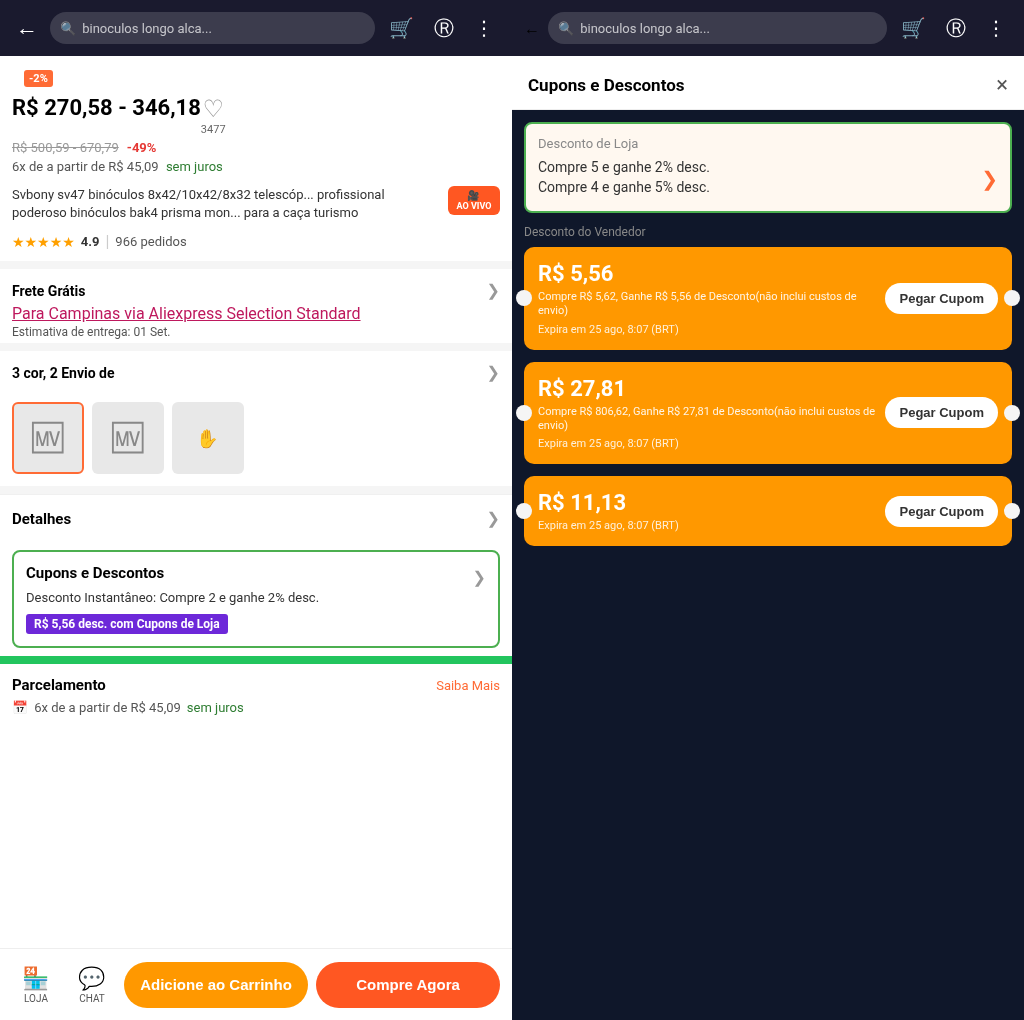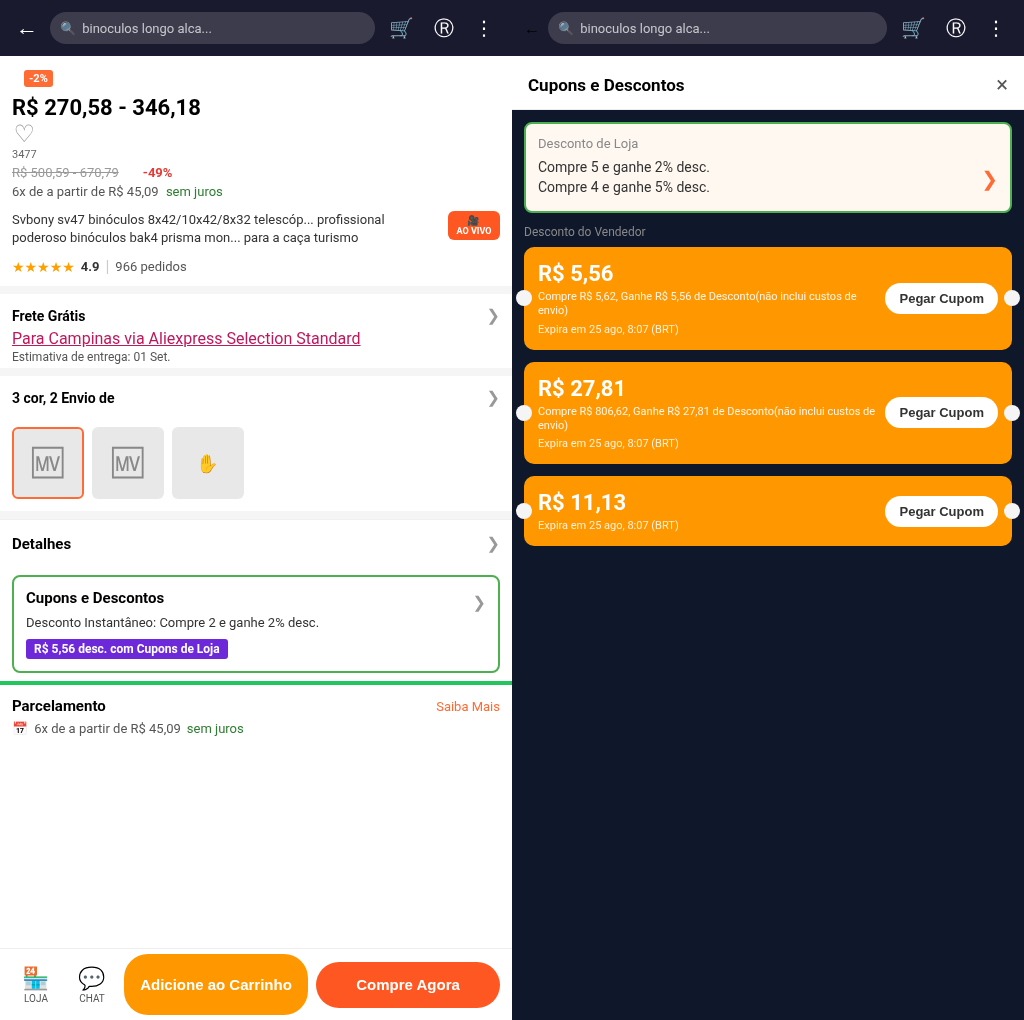--- a/index.html
+++ b/index.html
@@ -92,41 +92,40 @@
       border-radius: 3px;
       display: inline-block;
       margin: 8px 12px 4px;
     }
 
     .price-row {
       padding: 4px 12px 4px;
       display: flex;
       justify-content: flex-start;
       align-items: flex-start;
-      flex-direction: column;
     }
     .price-main {
       font-size: 22px;
       font-weight: bold;
       color: #000;
     }
     .wishlist-area {
       display: flex;
       flex-direction: column;
       align-items: center;
       font-size: 11px;
       color: #666;
     }
     .heart-icon { font-size: 24px; color: #999; }
 
     .price-old-row {
       padding: 0 12px 4px;
       display: flex;
       align-items: center;
-      gap: 24px;
+      gap: 8px;
     }
     .price-old {
       font-size: 13px;
       color: #999;
       text-decoration: line-through;
     }
     .discount-pct {
       font-size: 13px;
       color: #e53935;
       font-weight: bold;
@@ -234,21 +233,21 @@
     }
     .cupons-row {
       display: flex;
       justify-content: space-between;
       align-items: center;
     }
     .cupons-chevron { color: #999; font-size: 16px; }
 
     .parcelamento-section {
       padding: 12px 12px 6px;
-      border-top: 4px solid #22c55e;
+      border-top: 8px solid #22c55e;
     }
     .parcelamento-row {
       display: flex;
       justify-content: space-between;
       align-items: center;
       margin-bottom: 6px;
     }
     .parcelamento-title { font-size: 15px; font-weight: bold; color: #000; }
     .saiba-mais { color: #ff6b35; font-size: 13px; }
     .parcelamento-sub {
@@ -276,21 +275,21 @@
       flex-direction: column;
       align-items: center;
       justify-content: center;
       width: 48px;
       cursor: pointer;
     }
     .bottom-icon-btn .icon { font-size: 22px; color: #555; }
     .bottom-icon-btn .label { font-size: 10px; color: #555; margin-top: 2px; }
     .btn-add {
       flex: 1;
-      height: 61px;
+      height: 46px;
       background: #ff9800;
       color: #fff;
       border: none;
       border-radius: 24px;
       font-size: 15px;
       font-weight: bold;
       cursor: pointer;
     }
     .btn-buy {
       flex: 1;

